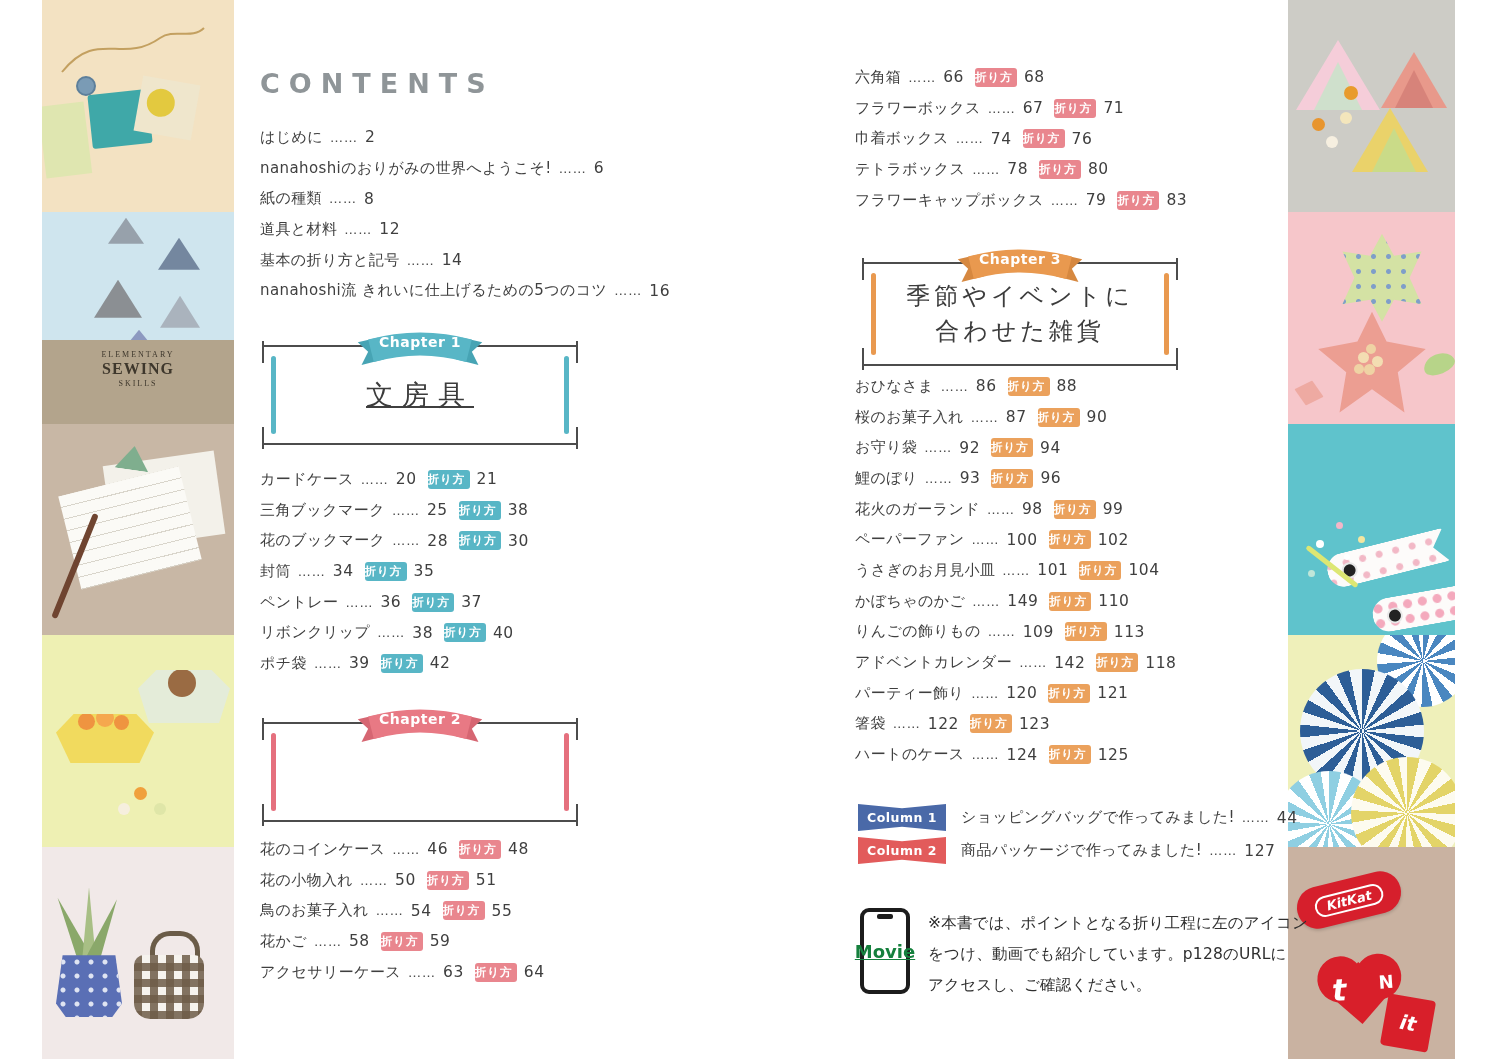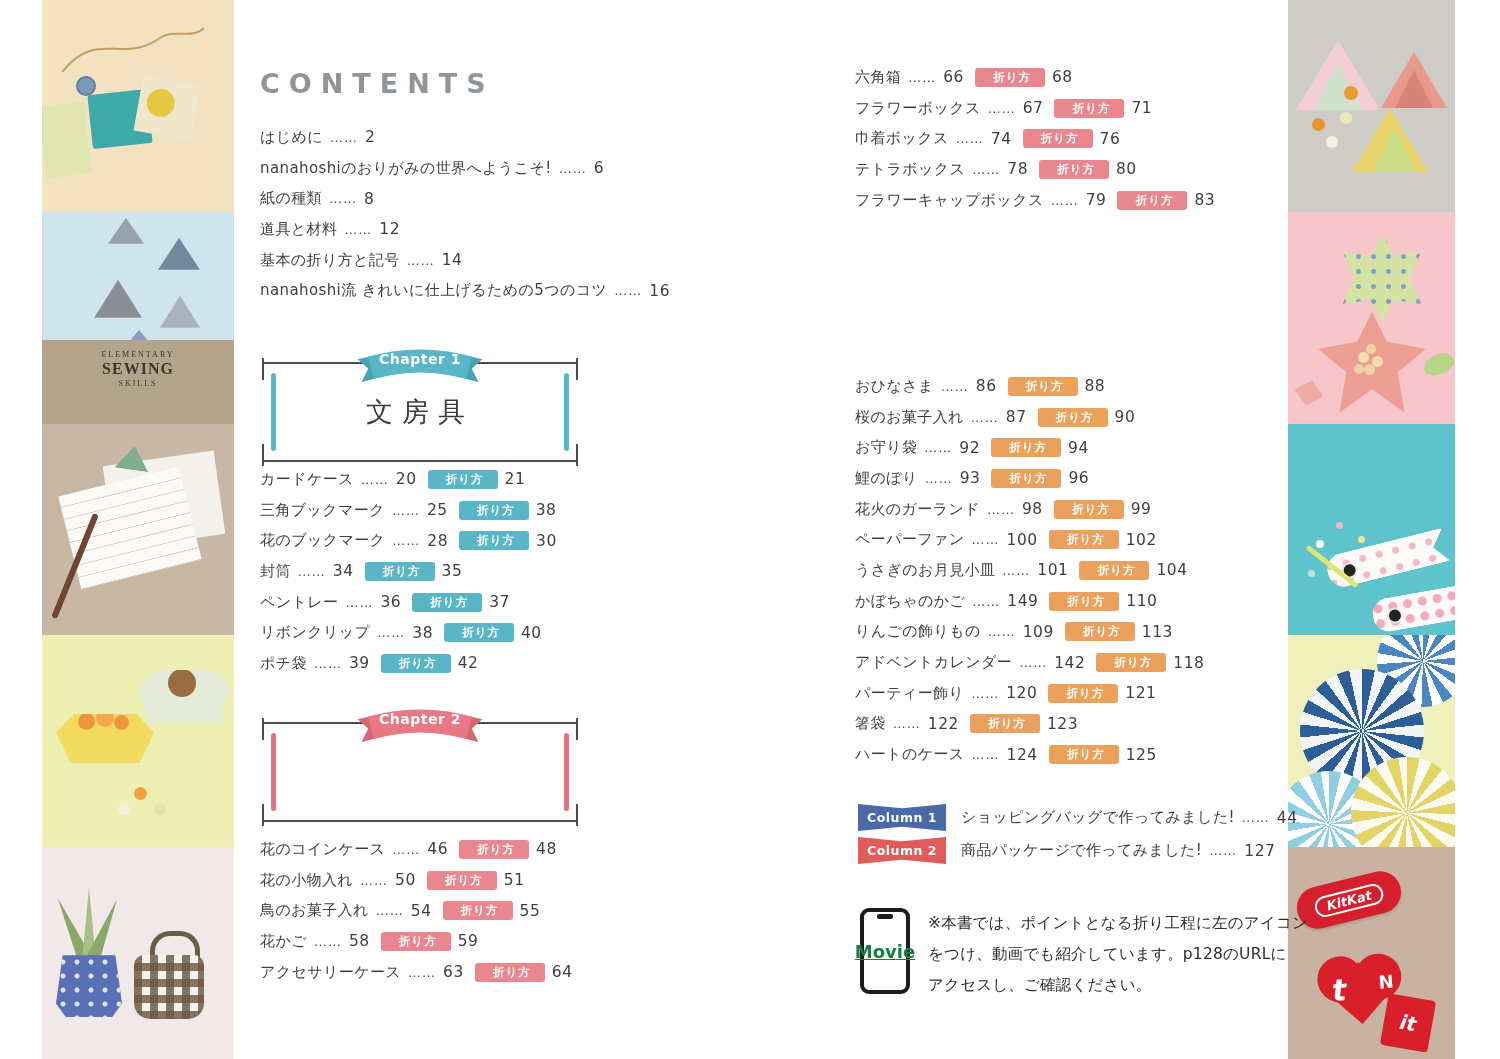--- a/index.html
+++ b/index.html
@@ -18,22 +18,22 @@
   
   .contents-title{position:absolute;left:260px;top:68px;font-size:27px;font-weight:bold;
                   letter-spacing:9px;color:#8f9598;}
 
   
   .list{position:absolute;}
   .row{display:flex;align-items:center;height:30.7px;font-size:15px;white-space:nowrap;}
   .lbl{letter-spacing:0.4px;}
   .lead{margin:0 7px;font-size:13px;letter-spacing:1px;color:#4a4a4a;}
   .pg{font-size:15.5px;letter-spacing:0.5px;}
-  .badge{display:inline-block;min-width:42px;padding:0 14px;height:19px;line-height:19px;
-         border-radius:3px;margin:0 7px 0 11px;text-align:right;color:#fff;
+  .badge{display:inline-block;min-width:42px;padding:0 0;height:19px;line-height:19px;
+         border-radius:3px;margin:0 7px 0 11px;text-align:left;color:#fff;
          font-size:11.5px;font-weight:bold;letter-spacing:1px;}
   .b1{background:#58b6c6;} .b2{background:#e9868e;} .b3{background:#eba15c;}
 
   
   .chapter-block{position:absolute;width:316px;border-top:2px solid #4c4c4c;
                  border-bottom:2px solid #4c4c4c;box-sizing:border-box;
                  display:flex;flex-direction:column;justify-content:center;}
   .tick{position:absolute;width:2px;height:22px;background:#4c4c4c;}
   .tick.tl{left:0;top:-6px;} .tick.tr{right:0;top:-6px;}
   .tick.bl{left:0;bottom:-6px;} .tick.br{right:0;bottom:-6px;}
@@ -237,21 +237,21 @@
         <span class="lead">……</span>
         <span class="pg">14</span>
       </div>
     <div class="row">
         <span class="lbl">nanahoshi流 きれいに仕上げるための5つのコツ</span>
         <span class="lead">……</span>
         <span class="pg">16</span>
       </div>
   </div>
 
-  <div class="chapter-block c1" style="left:262px;top:362px;height:100px;">
+  <div class="chapter-block c1" style="left:262px;top:345px;height:100px;text-decoration:underline;">
     <div class="tick tl"></div>
       <div class="tick tr"></div>
       <div class="tick bl"></div>
       <div class="tick br"></div>
     <div class="side-bar l"></div>
       <div class="side-bar r"></div>
     <div class="ribbon">
       <svg viewBox="0 0 140 44">
           <path class="tail" d="M26 12 L4 17 L15 27 L8 41 L32 35 Z"></path>
           <path class="tail" d="M114 12 L136 17 L125 27 L132 41 L108 35 Z"></path>
@@ -400,20 +400,38 @@
       </div>
     <div class="row">
         <span class="lbl">フラワーキャップボックス</span>
         <span class="lead">……</span>
         <span class="pg">79</span>
         <span class="badge b2">折り方</span>
         <span class="pg">83</span>
       </div>
   </div>
 
+  <div class="chapter-block c3" style="left:862px;top:262px;height:104px;">
+    <div class="tick tl"></div>
+      <div class="tick tr"></div>
+      <div class="tick bl"></div>
+      <div class="tick br"></div>
+    <div class="side-bar l"></div>
+      <div class="side-bar r"></div>
+    <div class="ribbon">
+      <svg viewBox="0 0 140 44">
+          <path class="tail" d="M26 12 L4 17 L15 27 L8 41 L32 35 Z"></path>
+          <path class="tail" d="M114 12 L136 17 L125 27 L132 41 L108 35 Z"></path>
+          <path class="band" d="M15 14 Q70 -1 125 14 L119 38 Q70 24 21 38 Z"></path>
+        </svg>
+      <span class="rtext">Chapter 3</span>
+    </div>
+    <div class="chapter-title two">季節やイベントに</div>
+    <div class="chapter-title two">合わせた雑貨</div>
+  </div>
 
   <div class="list" style="left:855px;top:371px;">
     <div class="row">
         <span class="lbl">おひなさま</span>
         <span class="lead">……</span>
         <span class="pg">86</span>
         <span class="badge b3">折り方</span>
         <span class="pg">88</span>
       </div>
     <div class="row">

